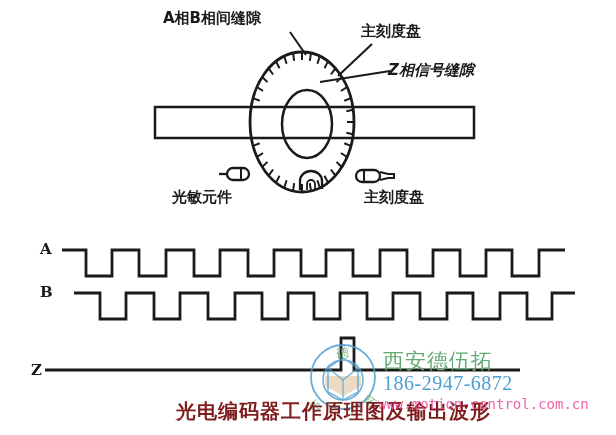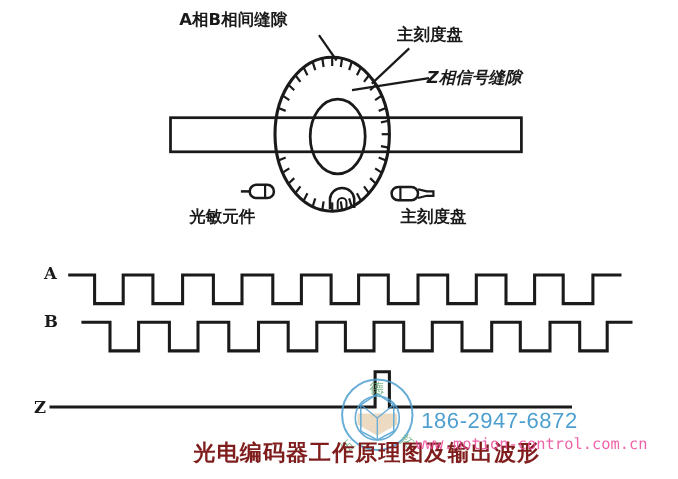--- a/index.html
+++ b/index.html
@@ -5,21 +5,21 @@
   html, body { margin: 0; padding: 0; background: #ffffff; }
   body { width: 616px; height: 435px; position: relative; overflow: hidden;
          font-family: "DejaVu Sans", sans-serif; }
   #stage { position: absolute; left: 0; top: 0; width: 616px; height: 435px; }
   .lbl { position: absolute; color: #1a1a1a; font-weight: bold; white-space: nowrap;
          font-family: "DejaVu Sans", sans-serif; }
   .lbl-top { font-size: 15px; }
   .lbl-sig { font-size: 15px; font-family: "DejaVu Serif", serif; }
   .caption { font-size: 20px; letter-spacing: 1px; color: #7f1d1d; }
   .wm-cn { position: absolute; color: #62ab74; font-size: 21px; font-family: "DejaVu Serif", serif; letter-spacing: 1px; }
-  .wm-phone { position: absolute; color: #4d9fd0; font-size: 20px; font-family: Liberation Sans, sans-serif; letter-spacing: 0.5px; }
+  .wm-phone { position: absolute; color: #4d9fd0; font-size: 20px; font-family: Liberation Serif, serif; letter-spacing: 0.5px; }
   .wm-url { position: absolute; color: #ec4899; font-size: 14px; font-family: "DejaVu Sans Mono", monospace; opacity: 0.85; }
 </style>
 </head>
 <body>
 
 <div id="stage">
 
   <svg width="616" height="435" viewBox="0 0 616 435" style="position:absolute;left:0;top:0">
 
     <rect x="155" y="107" width="319" height="31" fill="none" stroke="#1a1a1a" stroke-width="2.5"></rect>
@@ -108,15 +108,16 @@
   <div class="lbl lbl-top" style="left:388px;top:61px;font-style:italic;">Z相信号缝隙</div>
   <div class="lbl lbl-top" style="left:172px;top:188px;">光敏元件</div>
   <div class="lbl lbl-top" style="left:364px;top:188px;">主刻度盘</div>
 
   <div class="lbl lbl-sig" style="left:40px;top:240px;">A</div>
   <div class="lbl lbl-sig" style="left:40px;top:283px;">B</div>
   <div class="lbl lbl-sig" style="left:31px;top:361px;">Z</div>
 
   <div class="lbl caption" style="left:176px;top:398px;">光电编码器工作原理图及输出波形</div>
 
+  <div class="wm-cn" style="left:383px;top:347px;">西安德伍拓</div>
   <div class="wm-phone" style="left:383px;top:372px;">186-2947-6872</div>
   <div class="wm-url" style="left:378px;top:396px;">www.motion-control.com.cn</div>
 </div>
 
 </body></html>

